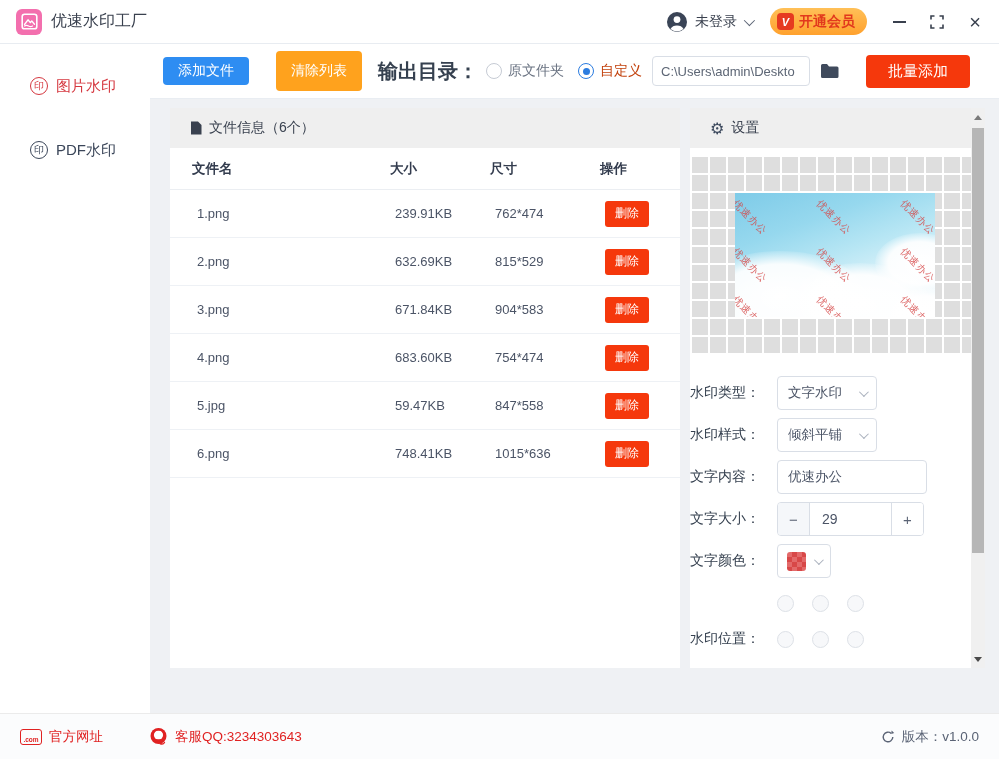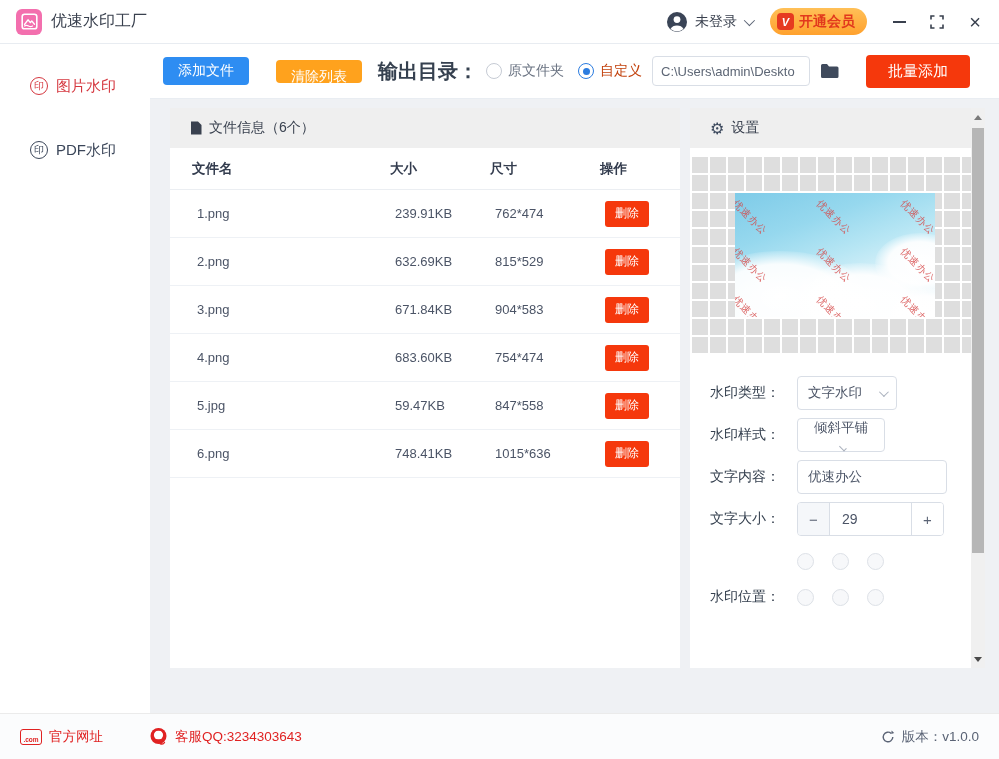--- a/index.html
+++ b/index.html
@@ -27,21 +27,21 @@
   .side-item { display:flex; align-items:center; gap:8px; padding-left:30px; height:44px; margin-top:20px; font-size:15px; cursor:pointer; }
   .side-item.active { color:#d5373f; }
   .side-item.inactive { color:#3b4659; }
   .stamp { width:18px; height:18px; border:1.4px solid currentColor; border-radius:50%; font-size:10px; display:flex; align-items:center; justify-content:center; flex:0 0 auto; }
 
   
   .main { position:absolute; top:44px; left:150px; width:849px; height:669px; background:#eff1f4; }
   .toolbar { height:55px; background:#fff; border-bottom:1px solid #e9edf2; display:flex; align-items:center; padding:0 29px 0 13px; }
   .btn { border:none; border-radius:4px; color:#fff; font-size:14px; cursor:pointer; font-family:inherit; }
   .btn-add { background:#2e8df2; height:28px; padding:0 15px; margin-right:27px; }
-  .btn-clear { background:#ffa21d; height:23px; padding:8px 15px; }
+  .btn-clear { background:#ffa21d; height:40px; padding:8px 15px; }
   .out-group { margin-left:auto; display:flex; align-items:center; }
   .out-label { font-size:20px; color:#35404f; margin-right:8px;font-weight:bold; }
   .radio { width:16px; height:16px; border-radius:50%; background:#fff; border:1px solid #c6cbd4; display:inline-block; position:relative; flex:0 0 auto; cursor:pointer; }
   .radio.checked { border:1.5px solid #2b7ce0; }
   .radio.checked::after { content:""; position:absolute; left:50%; top:50%; width:7px; height:7px; margin:-3.5px 0 0 -3.5px; border-radius:50%; background:#2b7ce0; }
   .radio-label { font-size:14px; margin:0 14px 0 6px; }
   .radio-label.muted { color:#6a7382; }
   .radio-label.dark { color:#c2410c; margin-right:10px; }
   .path-input { width:158px; height:30px; border:1px solid #d9dee6; border-radius:4px; font-size:13px; color:#5d6675; padding:12px 8px; font-family:inherit; background:#fff; }
   .folder-icon { margin:0 0 0 10px; cursor:pointer; }
@@ -61,21 +61,21 @@
 
   
   .checker { position:absolute; top:47px; left:0; right:14px; height:200px;
     background-color:#dedede;
     background-image:linear-gradient(to right,#fff 2px,transparent 2px),linear-gradient(to bottom,#fff 2px,transparent 2px);
     background-size:18px 18px; overflow:hidden; }
   .preview { position:absolute; left:50%; top:38px; width:200px; height:124px; margin-left:-96px; overflow:hidden;
     background:linear-gradient(160deg,#7ecbe8 0%,#96d8ee 28%,#b7e6f4 50%,#dff3fa 72%,#ffffff 100%); }
   .cloud { position:absolute; border-radius:50%; background:radial-gradient(ellipse at center,#ffffff 0%,rgba(255,255,255,.92) 50%,rgba(255,255,255,0) 74%); }
   .wm { position:absolute; font-size:10px; color:rgba(214,72,72,.85); white-space:nowrap; transform:rotate(45deg); transform-origin:left top; letter-spacing:1px; }
-  .form { position:absolute; top:268px; left:20px; right:14px; }
+  .form { position:absolute; top:268px; left:0; right:14px; }
   .frow { display:flex; align-items:center; height:34px; margin-bottom:8px; }
   .flabel { width:87px; font-size:14px; color:#35404f; flex:0 0 auto; }
   .select { height:34px; border:1px solid #d9dee6; border-radius:4px; background:#fff; display:flex; align-items:center; padding:0 10px; gap:10px; font-size:13.5px; color:#4b5466; cursor:pointer; }
   .sel-chev { width:7px; height:7px; border-right:1.5px solid #aab1bd; border-bottom:1.5px solid #aab1bd; transform:rotate(45deg) translateY(-2px); }
   .text-input { width:150px; height:34px; border:1px solid #d9dee6; border-radius:4px; font-size:13.5px; color:#4b5466; padding:0 10px; font-family:inherit; }
   .stepper { width:147px; height:34px; border:1px solid #d9dee6; border-radius:4px; display:flex; overflow:hidden; background:#fff; }
   .step-btn { width:32px; display:flex; align-items:center; justify-content:center; background:#f5f7fa; color:#5b6475; font-size:15px; cursor:pointer; flex:0 0 auto; }
   .step-btn.minus { border-right:1px solid #d9dee6; }
   .step-btn.plus { border-left:1px solid #d9dee6; background:#fff; }
   .step-val { flex:1; display:flex; align-items:center; padding-left:12px; font-size:14px; color:#4b5466; }
@@ -257,35 +257,42 @@
       <div class="form">
         <div class="frow">
           <span class="flabel">水印类型：</span>
           <div class="select" style="width:100px;">
             <span style="flex:1;">文字水印</span>
             <span class="sel-chev"></span>
           </div>
         </div>
         <div class="frow">
           <span class="flabel">水印样式：</span>
-          <div class="select" style="width:88px;flex-direction:column;">
+          <div class="select" style="width:100px;">
             <span style="flex:1;">倾斜平铺</span>
             <span class="sel-chev"></span>
           </div>
         </div>
         <div class="frow">
           <span class="flabel">文字内容：</span>
           <input class="text-input" value="优速办公" style="">
         </div>
         <div class="frow">
           <span class="flabel">文字大小：</span>
           <div class="stepper">
             <span class="step-btn minus">−</span>
             <span class="step-val">29</span>
             <span class="step-btn plus">+</span>
+          </div>
+        </div>
+        <div class="frow">
+          <span class="flabel">文字颜色：</span>
+          <div class="color-dd">
+            <span class="swatch"></span>
+            <span class="sel-chev"></span>
           </div>
         </div>
         <div class="pos-block">
           <div class="pos-row">
             <span class="flabel"></span>
             <div class="pos-cells">
               <span class="pos-cell"></span>
               <span class="pos-cell"></span>
               <span class="pos-cell"></span>
             </div>

